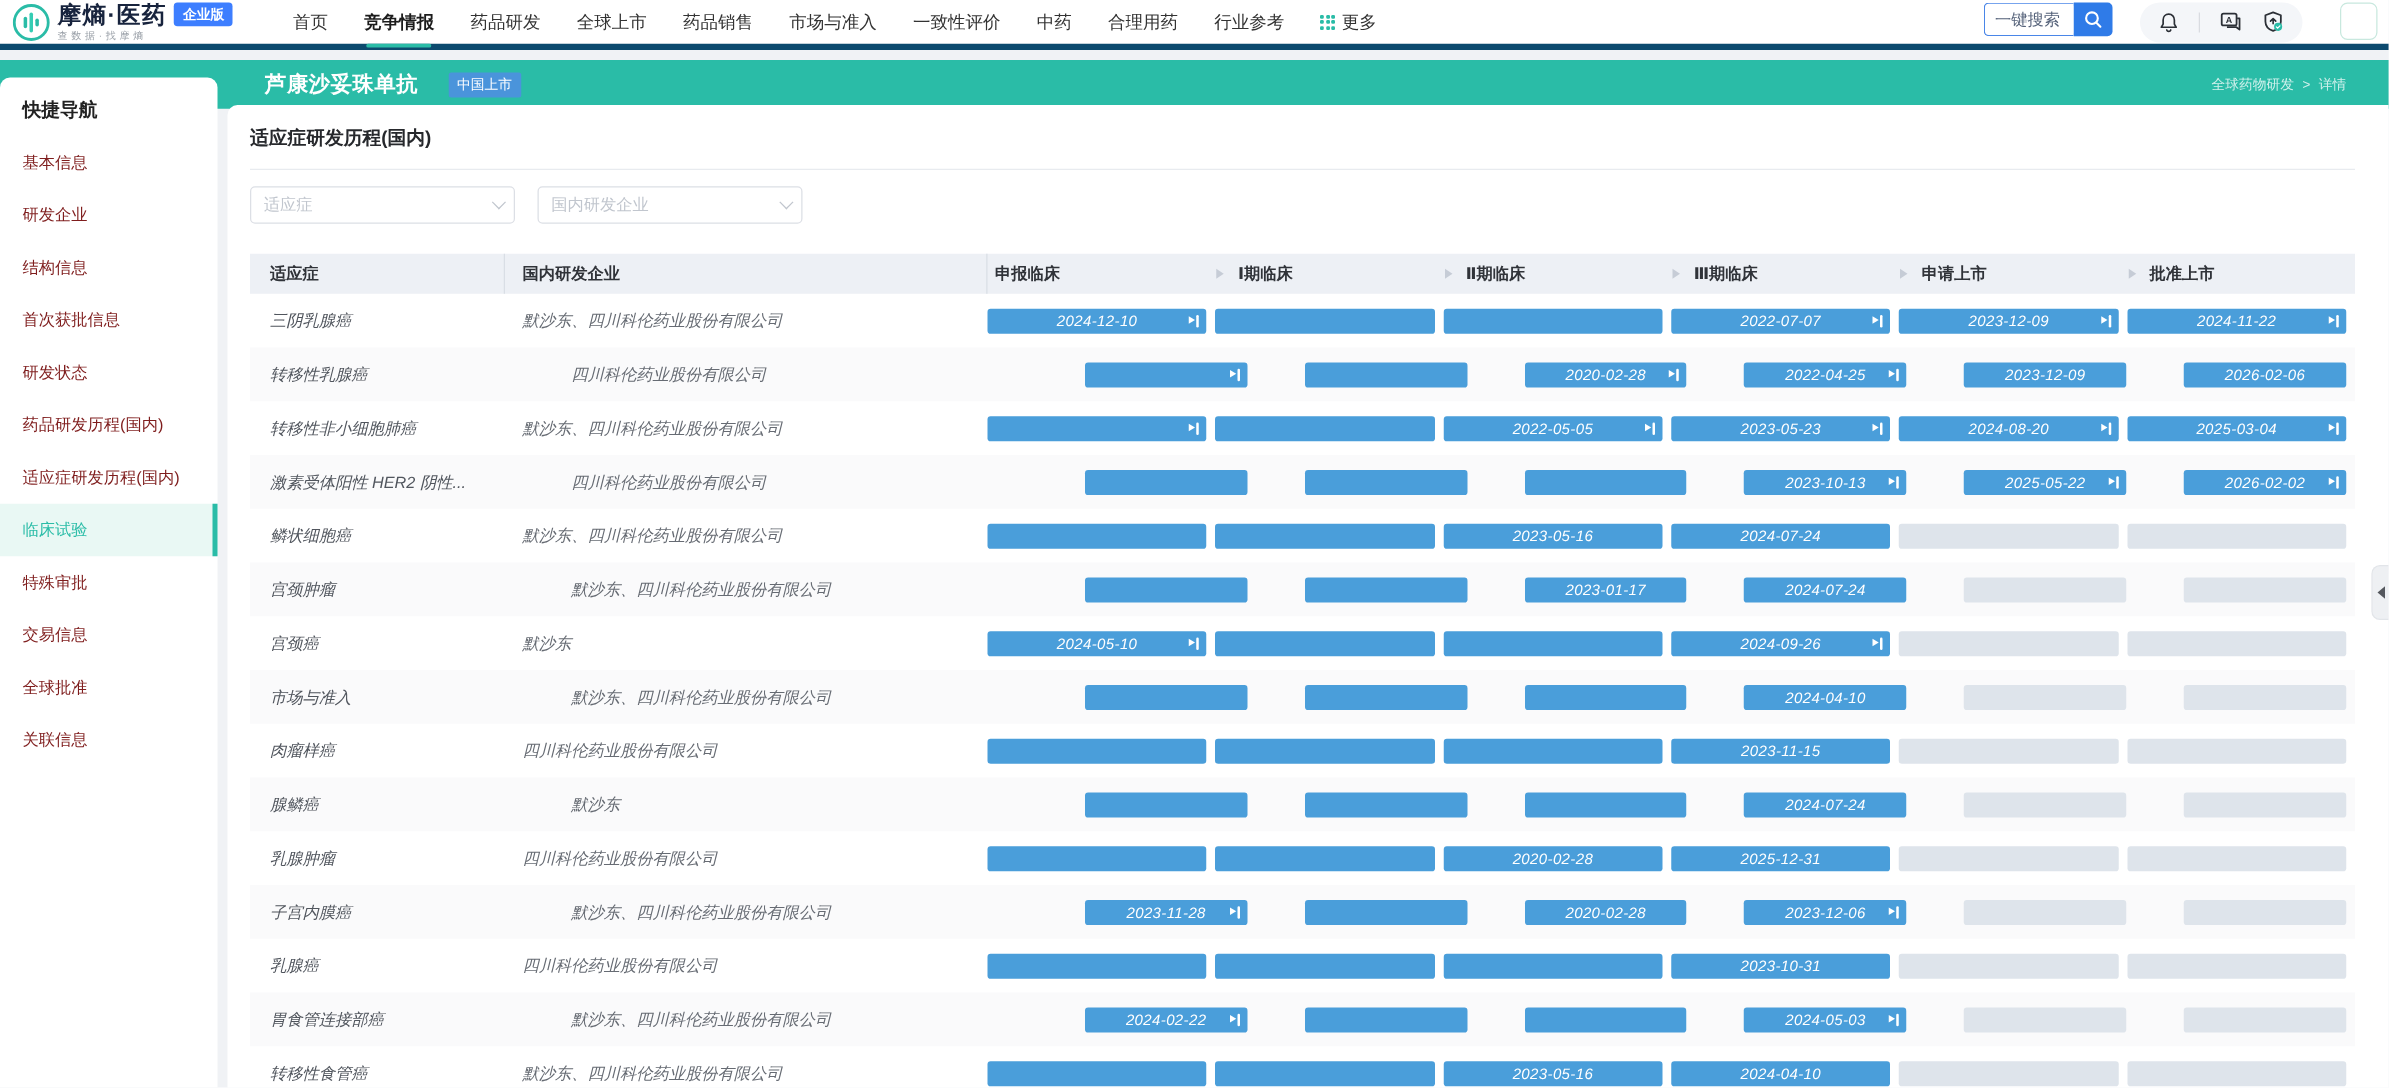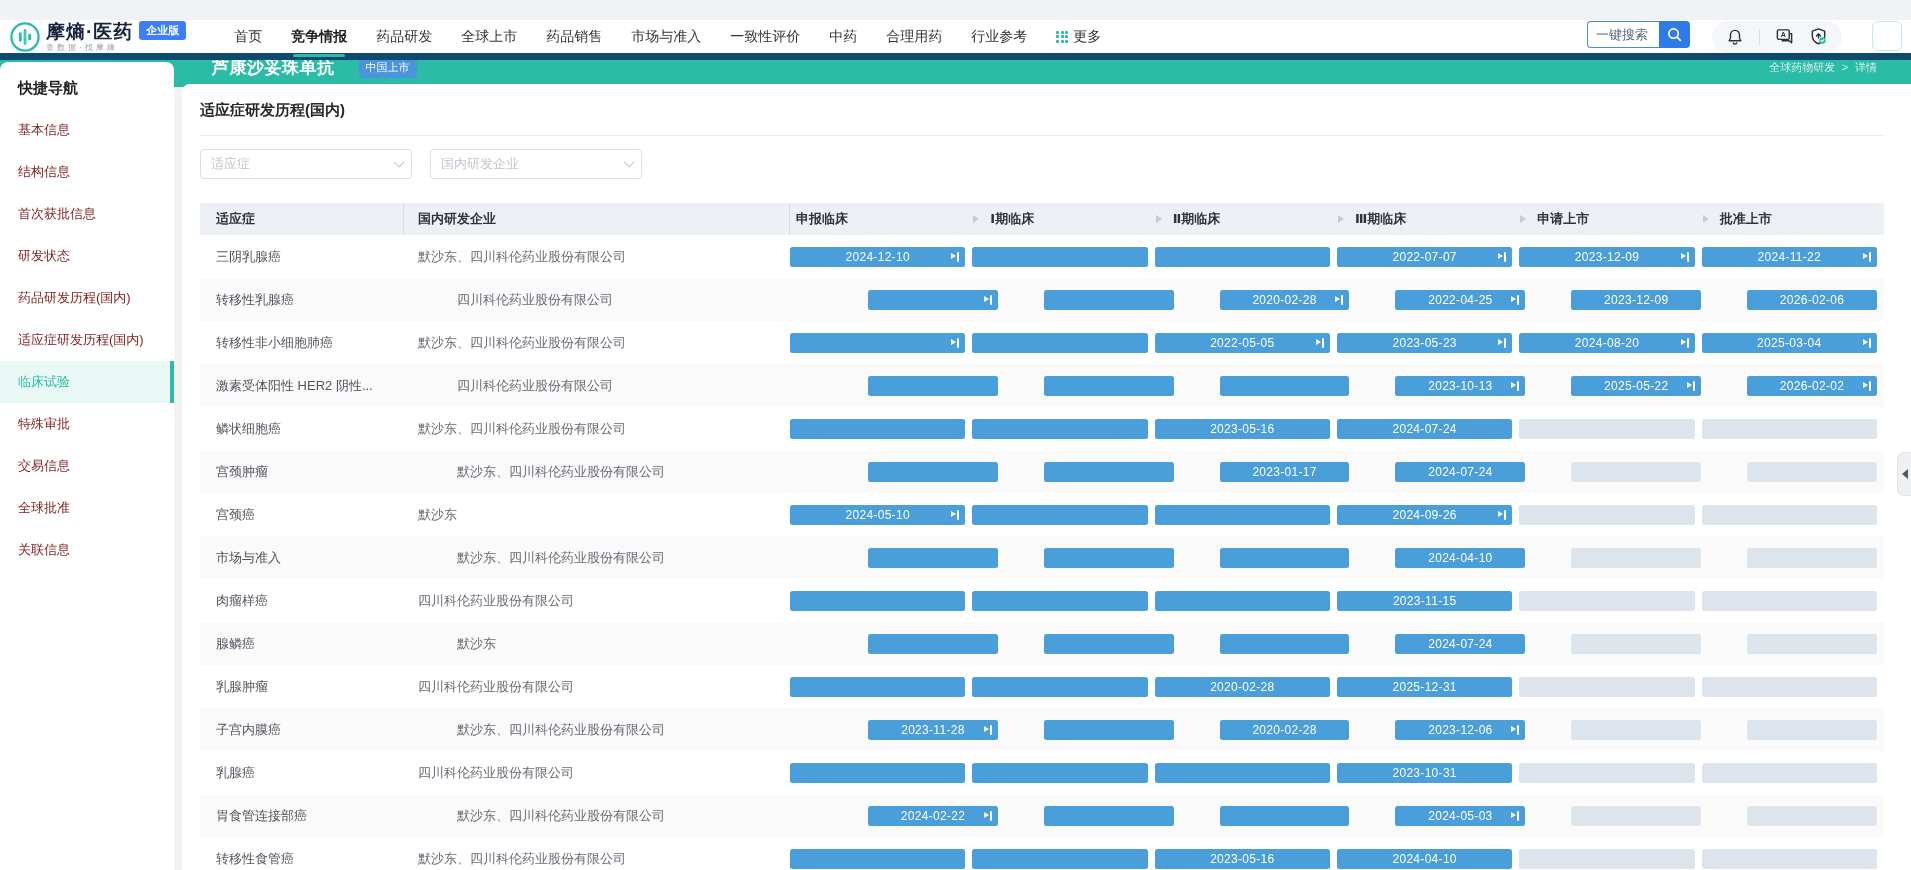--- a/index.html
+++ b/index.html
@@ -16,21 +16,21 @@
     --line:#E8EBEF;
     --txt-dark:#26282C;
     --txt:#555A63;
     --txt-light:#71767F;
   }
   *{margin:0;padding:0;box-sizing:border-box;}
   html,body{width:1911px;height:870px;overflow:hidden;}
   body{font-family:"Liberation Sans","DejaVu Sans",sans-serif;background:var(--page-bg);position:relative;}
 
   
-  .navbar{position:absolute;left:0;top:0;width:1911px;height:40px;background:#fff;display:flex;align-items:center;z-index:10;border-bottom:7px solid #0c4a6e;margin-top:20px;}
+  .navbar{position:absolute;left:0;top:0;width:1911px;height:40px;background:#fff;display:flex;align-items:center;z-index:10;border-bottom:5px solid #0c4a6e;}
   .logo-wrap{display:flex;align-items:center;margin-left:10px;cursor:pointer;}
   .logo-mark{width:30px;height:30px;margin-right:6px;}
   .logo-text-col{display:flex;flex-direction:column;line-height:1;}
   .logo-title{font-size:19px;font-weight:bold;color:#17233D;letter-spacing:1px;}
   .logo-tagline{font-size:8px;color:#9AA0A8;letter-spacing:3px;margin-top:3px;}
   .edition-badge{margin-left:6px;margin-bottom:12px;background:var(--edition-blue);color:#fff;font-size:11px;padding:2px 7px;border-radius:3px;font-weight:bold;}
   .nav{display:flex;align-items:stretch;height:40px;margin-left:48px;gap:29px;}
   .nav-item{display:flex;align-items:center;position:relative;font-size:14px;color:#333;cursor:pointer;white-space:nowrap;}
   .nav-item.active{font-weight:bold;color:#1c1c1c;}
   .nav-item.active::after{content:'';position:absolute;left:2px;right:2px;bottom:0;height:3px;background:var(--teal);border-radius:2px;}
@@ -71,21 +71,21 @@
   
   .ttable{margin-top:24px;}
   .thead{display:flex;height:32px;background:var(--header-bg);align-items:center;font-size:13px;font-weight:bold;color:#303339;}
   .thead .cell{display:flex;align-items:center;height:100%;}
   .col-ind{width:204px;flex:none;padding-left:16px;}
   .col-co{width:386px;flex:none;padding-left:14px;}
   .col-ph{flex:1;padding-right:7px;position:relative;}
   .thead .col-ind,.thead .col-co{border-right:1px solid #D9DEE5;}
   .thead .col-ph{padding-left:6px;}
   .lead-arrow{width:0;height:0;border-left:6px solid #C6CCD6;border-top:4.5px solid transparent;border-bottom:4.5px solid transparent;margin-right:11px;margin-left:-5px;flex:none;}
-  .tbody .trow{display:flex;height:43px;align-items:center;font-size:13px;}
+  .tbody .trow{display:flex;height:43px;align-items:center;font-size:13px;font-style:italic;}
   .tbody .trow.alt{background:var(--stripe);gap:39px;}
   .indication{color:#50555D;}
   .company{color:#666B73;}
   .bar{position:relative;height:20px;border-radius:2.5px;width:100%;display:flex;align-items:center;justify-content:center;}
   .bar-blue{background:var(--bar-blue);}
   .bar-gray{background:var(--bar-gray);}
   .bar-date{color:#fff;font-size:12px;letter-spacing:.3px;}
   .bar-icon{position:absolute;right:5px;top:50%;transform:translateY(-50%);width:9px;height:10px;}
   .bar-icon::before{content:'';position:absolute;left:0;top:1.5px;border-left:5px solid #fff;border-top:3.5px solid transparent;border-bottom:3.5px solid transparent;}
   .bar-icon::after{content:'';position:absolute;right:1px;top:0;width:2px;height:10px;background:#fff;border-radius:1px;}
@@ -183,20 +183,21 @@
   <span class="breadcrumb">
     <span>全球药物研发</span>
     <span>&gt;</span>
     <span>详情</span>
   </span>
 </div>
 
 <div class="sidebar">
   <div class="sidebar-title">快捷导航</div>
   <div class="side-item">基本信息</div>
+  <div class="side-item">研发企业</div>
   <div class="side-item">结构信息</div>
   <div class="side-item">首次获批信息</div>
   <div class="side-item">研发状态</div>
   <div class="side-item">药品研发历程(国内)</div>
   <div class="side-item">适应症研发历程(国内)</div>
   <div class="side-item active">临床试验</div>
   <div class="side-item">特殊审批</div>
   <div class="side-item">交易信息</div>
   <div class="side-item">全球批准</div>
   <div class="side-item">关联信息</div>

